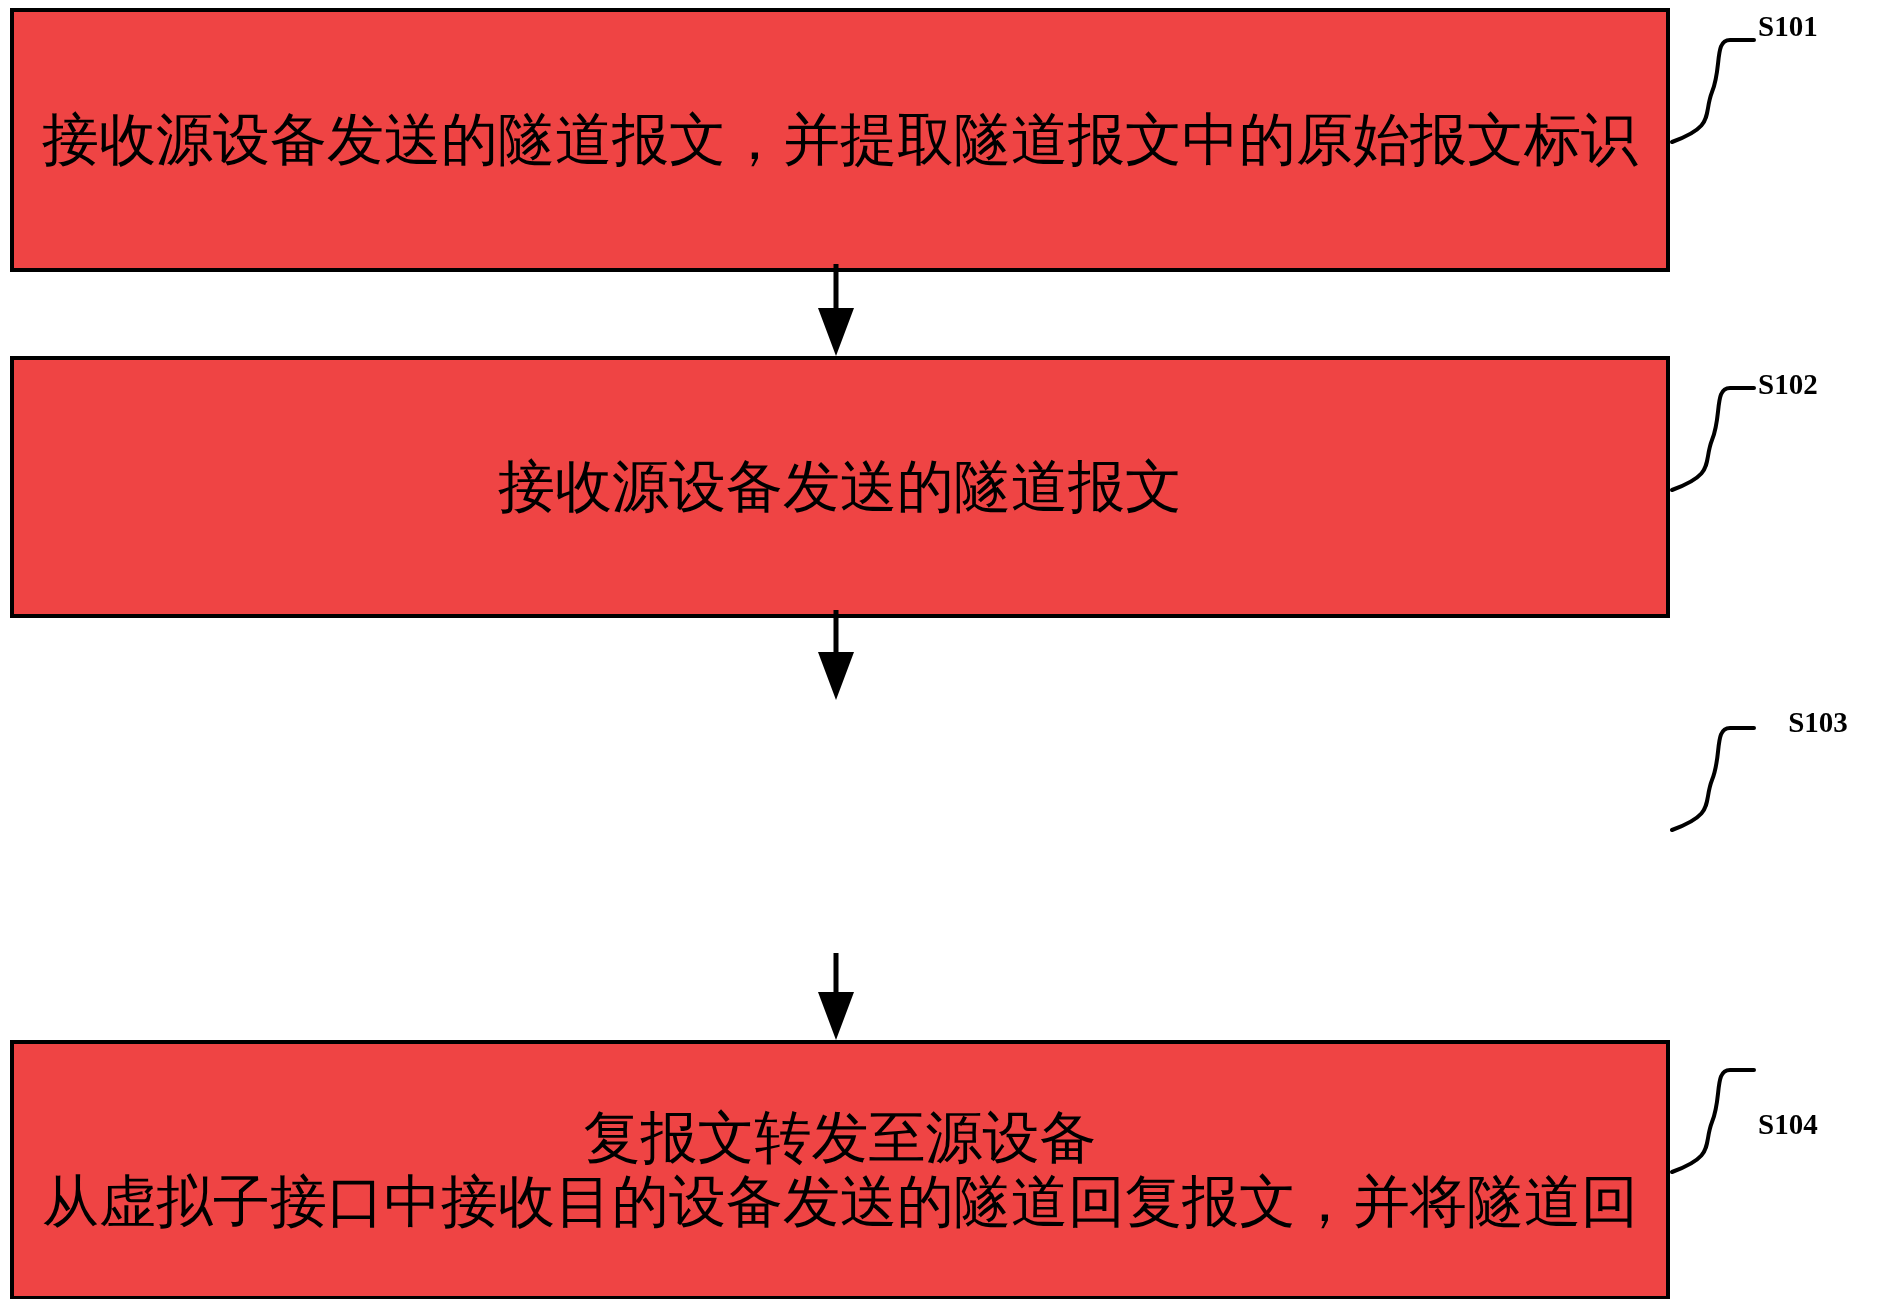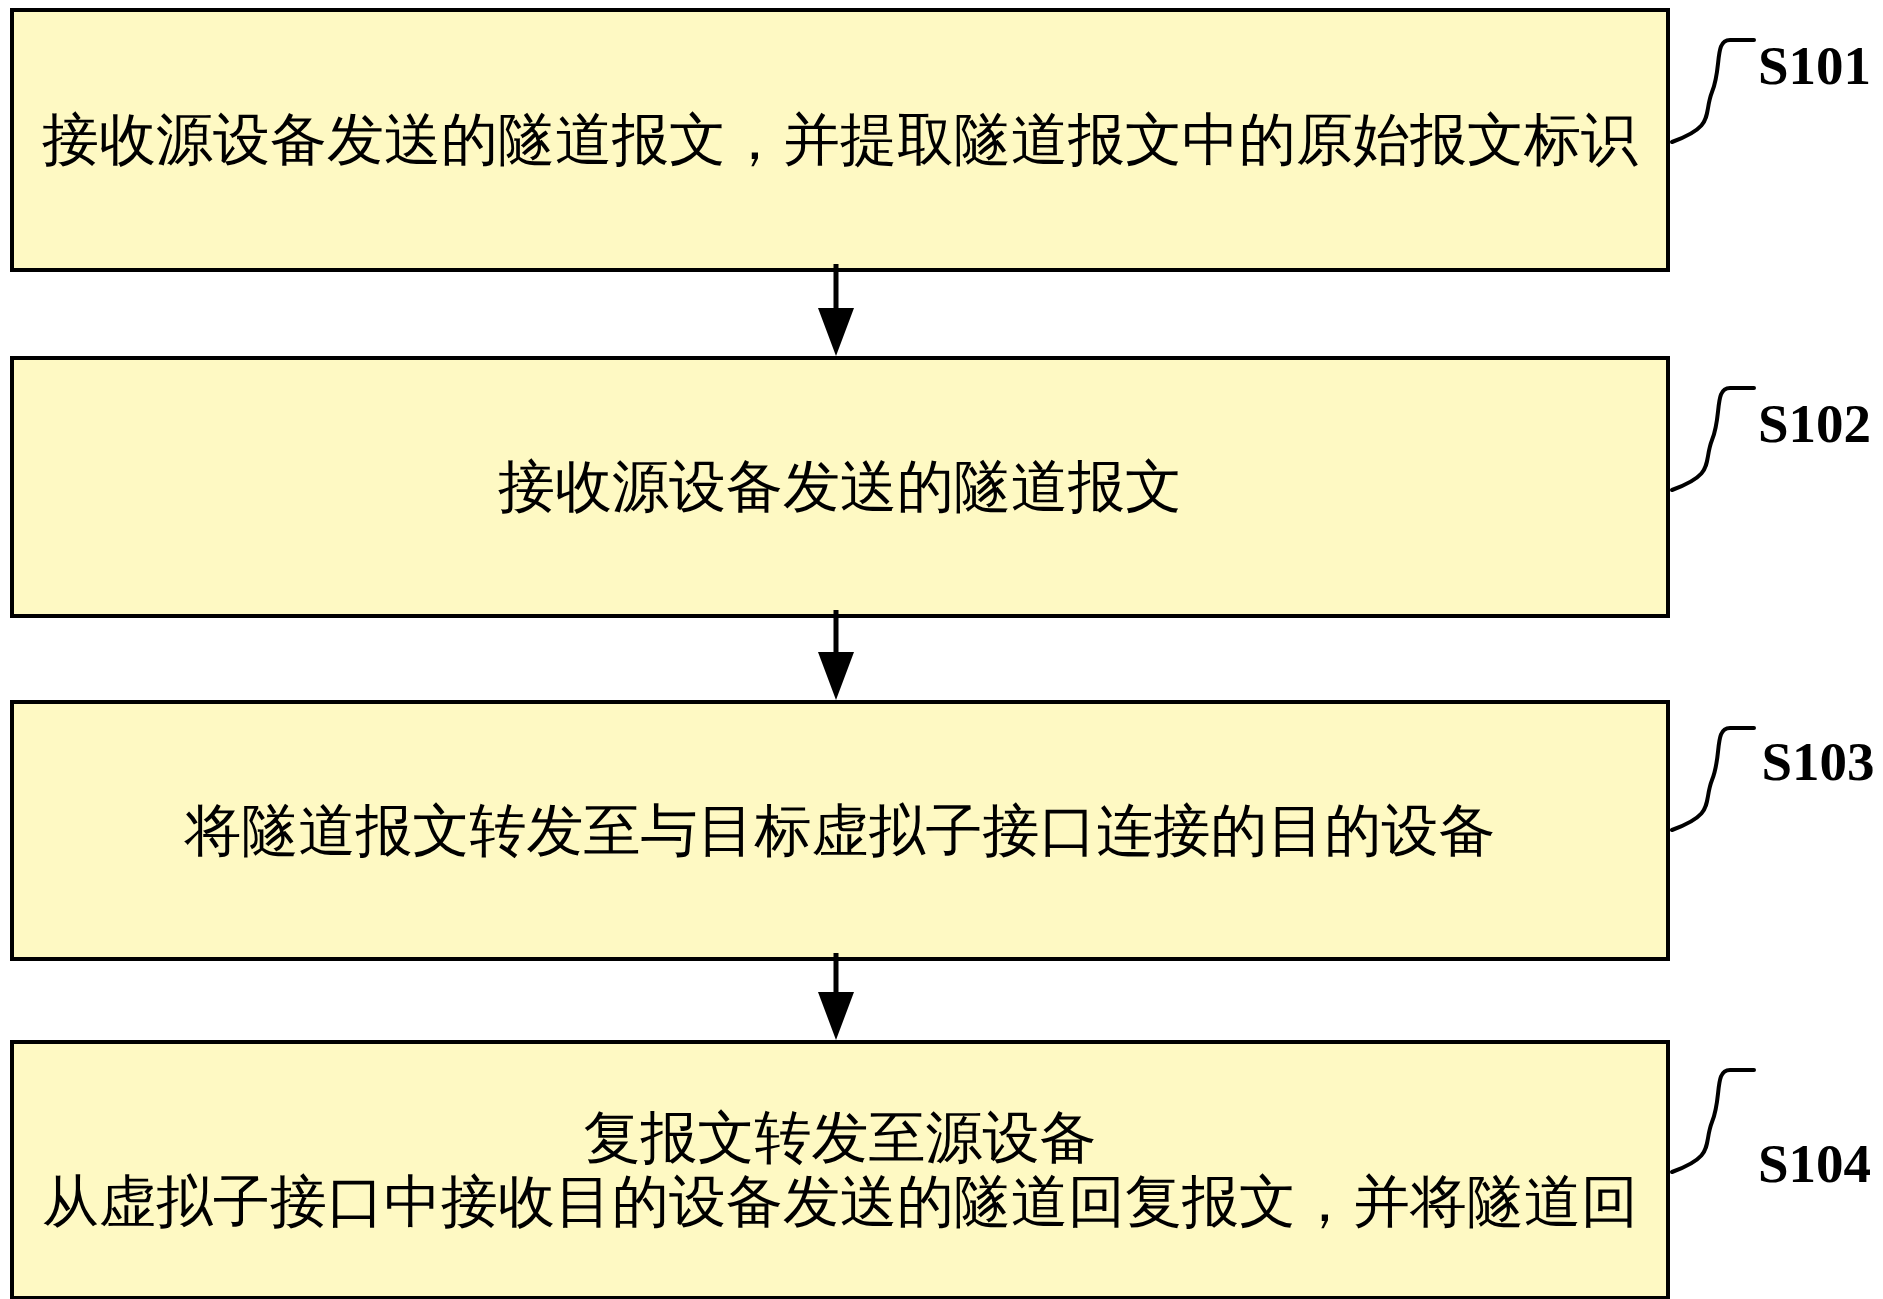--- a/index.html
+++ b/index.html
@@ -14,21 +14,21 @@
     background: #ffffff;
     font-family: "Liberation Serif", serif;
     color: #000000;
     overflow: hidden;
   }
   .flow-box {
     position: absolute;
     left: 10px;
     width: 1652px;
     border: 4px solid #000000;
-    background: #fef9c3;
+    background: #ef4444;
     box-sizing: content-box;
     display: flex;
     align-items: center;
     justify-content: center;
   }
   .flow-box .box-text {
     width: 100%;
     text-align: center;
     font-size: 57px;
     line-height: 64px;
@@ -68,24 +68,23 @@
     height: 0;
     border-left: 18px solid transparent;
     border-right: 18px solid transparent;
     border-top: 48px solid #000000;
   }
 
   .step-label {
     position: absolute;
     left: 1758px;
     width: 120px;
-    font-size: 55px;
+    font-size: 29px;
     font-weight: bold;
     white-space: nowrap;
-    margin-top: 24px;
   }
   .label-1 { top: 10px; }
   .label-2 { top: 368px; }
   .label-3 { top: 706px; text-align: center; }
   .label-4 { top: 1108px; }
 
   .connector {
     position: absolute;
     left: 1666px;
     width: 92px;
@@ -124,25 +123,20 @@
   <svg class="connector conn-2" viewBox="0 0 92 116">
     <path d="M 88 10 L 64 10 C 48 10 56 38 46 62 C 37 85 50 96 6 112" fill="none" stroke="#000000" stroke-width="4" stroke-linecap="round"></path>
   </svg>
   <div class="step-label label-2">S102</div>
 
   <div class="flow-arrow arrow-2">
     <div class="stem"></div>
     <div class="head"></div>
   </div>
 
-  <div class="flow-box box-3">
-    <div class="box-text">
-      <span class="line">将隧道报文转发至与目标虚拟子接口连接的目的设备</span>
-    </div>
-  </div>
   <svg class="connector conn-3" viewBox="0 0 92 116">
     <path d="M 88 10 L 64 10 C 48 10 56 38 46 62 C 37 85 50 96 6 112" fill="none" stroke="#000000" stroke-width="4" stroke-linecap="round"></path>
   </svg>
   <div class="step-label label-3">S103</div>
 
   <div class="flow-arrow arrow-3">
     <div class="stem"></div>
     <div class="head"></div>
   </div>
 

